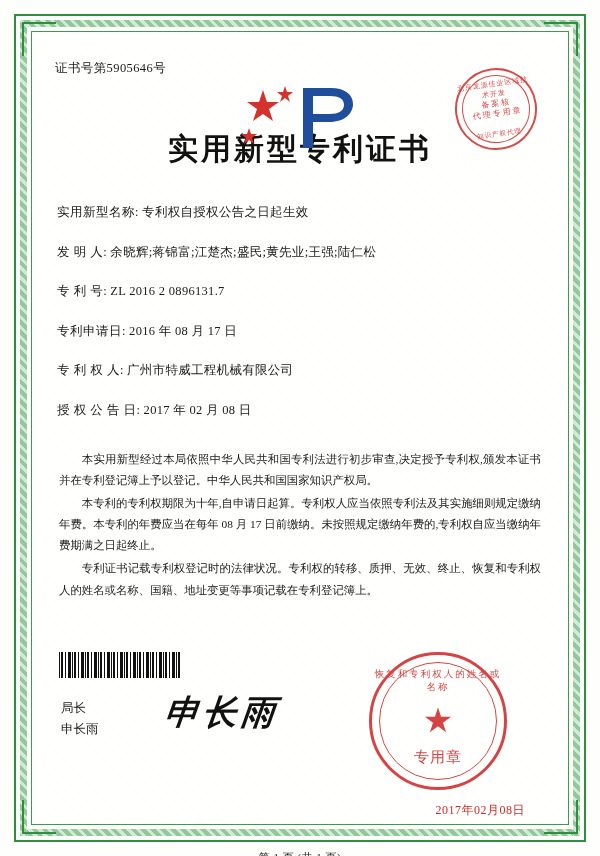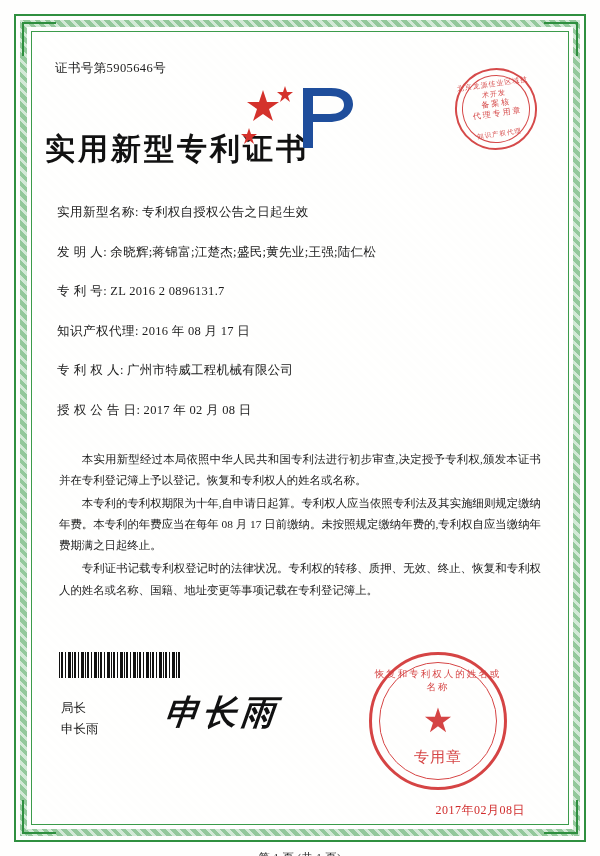--- a/index.html
+++ b/index.html
@@ -140,20 +140,21 @@
     left: 0;
     width: 100%;
     transform: translateY(-50%);
     text-align: center;
     font-size: 8px;
     line-height: 10px;
   }
 
   .title {
     margin-top: 52px;
+    text-align: center;
     font-size: 30px;
     font-weight: bold;
     letter-spacing: 3px;
     color: #111;
     font-family: "Liberation Serif", serif;
   }
 
   .fields {
     margin-top: 34px;
     padding-left: 12px;
@@ -324,35 +325,35 @@
       </div>
       <div class="field">
         <span class="label">发 明 人:</span>
         <span class="value">余晓辉;蒋锦富;江楚杰;盛民;黄先业;王强;陆仁松</span>
       </div>
       <div class="field">
         <span class="label">专 利 号:</span>
         <span class="value">ZL 2016 2 0896131.7</span>
       </div>
       <div class="field">
-        <span class="label">知识产权代理:</span>
+        <span class="label">专利申请日:</span>
         <span class="value">2016 年 08 月 17 日</span>
       </div>
       <div class="field">
         <span class="label">专 利 权 人:</span>
         <span class="value">广州市特威工程机械有限公司</span>
       </div>
       <div class="field">
         <span class="label">授 权 公 告 日:</span>
         <span class="value">2017 年 02 月 08 日</span>
       </div>
     </div>
 
     <div class="paras">
-      <p class="para">本实用新型经过本局依照中华人民共和国专利法进行初步审查,决定授予专利权,颁发本证书并在专利登记簿上予以登记。恢复和专利权人的姓名或名称。</p>
+      <p class="para">本实用新型经过本局依照中华人民共和国专利法进行初步审查,决定授予专利权,颁发本证书并在专利登记簿上予以登记。中华人民共和国国家知识产权局。</p>
       <p class="para">本专利的专利权期限为十年,自申请日起算。专利权人应当依照专利法及其实施细则规定缴纳年费。本专利的年费应当在每年 08 月 17 日前缴纳。未按照规定缴纳年费的,专利权自应当缴纳年费期满之日起终止。</p>
       <p class="para">专利证书记载专利权登记时的法律状况。专利权的转移、质押、无效、终止、恢复和专利权人的姓名或名称、国籍、地址变更等事项记载在专利登记簿上。</p>
     </div>
 
     <div class="barcode"></div>
 
     <div class="sign-block">
       <div>局长</div>
       <div>申长雨</div>
     </div>

